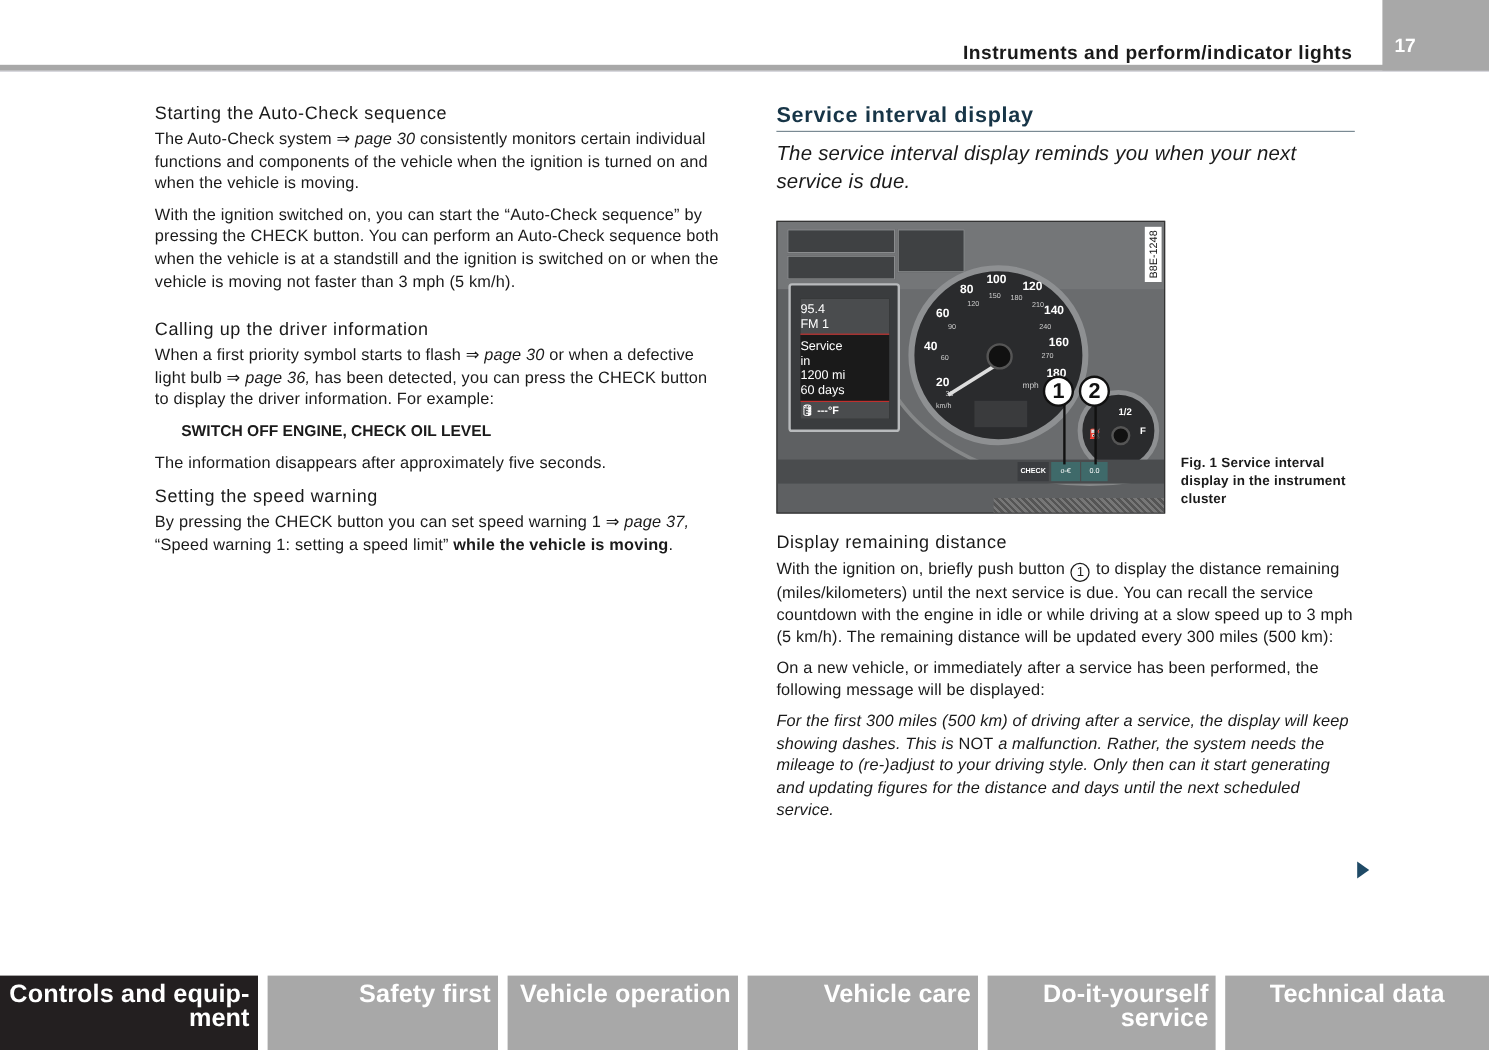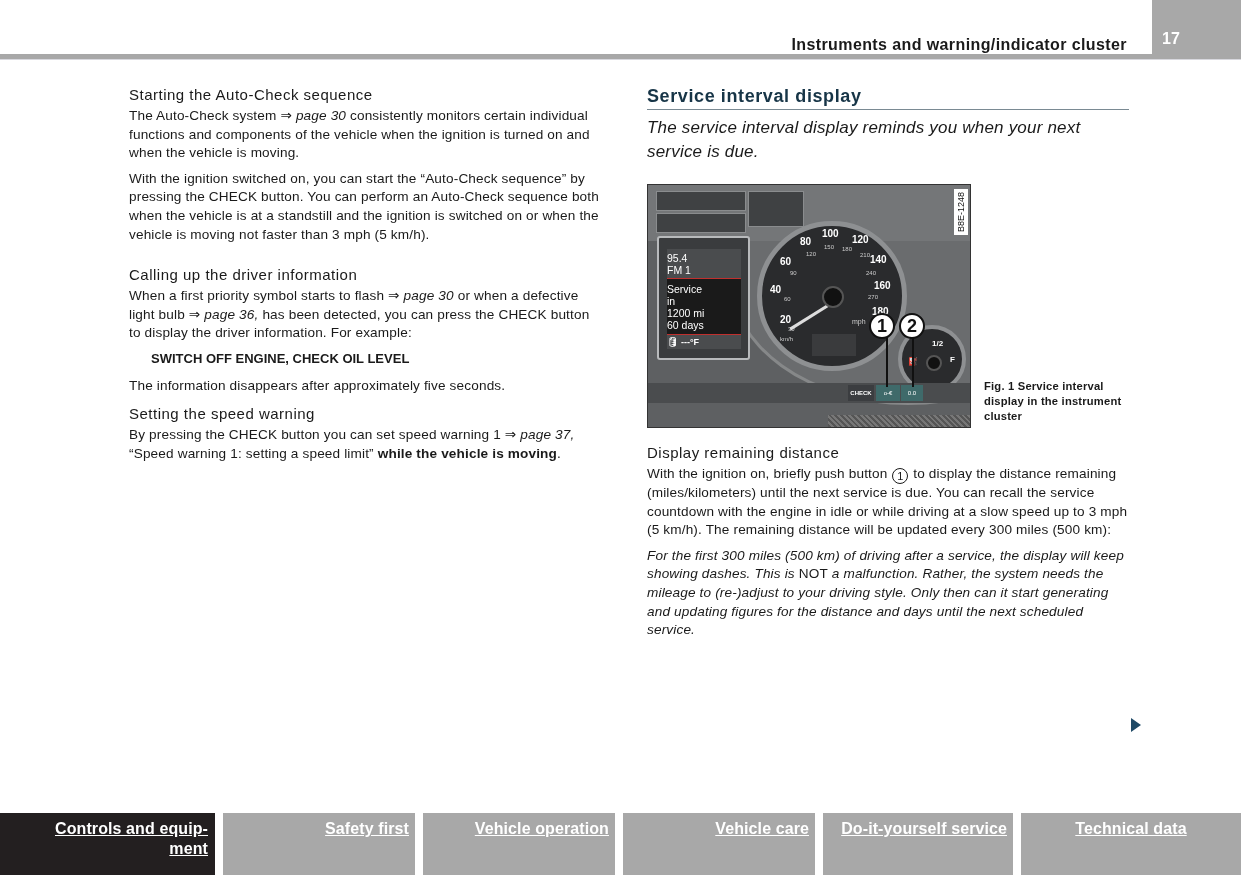--- a/index.html
+++ b/index.html
@@ -61,28 +61,28 @@
   .btn.b2 { left: 253px; width: 22px; background: #3f6a6a; }
   .grille { position: absolute; left: 180px; top: 230px; width: 144px; height: 14px; background: repeating-linear-gradient(45deg, #777 0 2px, #555 2px 4px); }
   .figcap { position: absolute; left: 337px; top: 195px; width: 145px; font-size: 11.2px; font-weight: bold; line-height: 15px; color: #1a1a1a; letter-spacing: 0.2px; }
 
   .circ { display: inline-block; width: 16px; height: 16px; border: 1.3px solid #1a1a1a; border-radius: 50%; font-size: 11px; text-align: center; line-height: 14px; vertical-align: -2px; margin: 0 1px; }
   .note { font-style: italic; position: relative; }
   .next-arrow { position: absolute; left: 1131px; top: 718px; width: 0; height: 0; border-top: 7px solid transparent; border-bottom: 7px solid transparent; border-left: 10px solid #1f4a66; }
 
   
   .footer { position: absolute; left: 0; top: 813px; width: 1241px; height: 62px; }
-  .ftab { position: absolute; top: 0; height: 62px; background: #a8a8a8; color: #fff; font-weight: bold; font-size: 16px; text-align: right; padding: 6px 6px 0 0; line-height: 20px; letter-spacing: 0.1px; text-decoration: underline; }
+  .ftab { position: absolute; top: 0; height: 62px; background: #a8a8a8; color: #fff; font-weight: bold; font-size: 21px; text-align: right; padding: 6px 6px 0 0; line-height: 20px; letter-spacing: 0.1px; }
   .ftab.active { background: #231f20; }
   .ftab.center { text-align: center; padding-right: 0; }
 </style>
 </head>
 <body>
 
-<div class="hdr-title">Instruments and warning/indicator cluster</div>
+<div class="hdr-title">Instruments and perform/indicator lights</div>
 <div class="page-tab">
   <span class="page-num">17</span>
 </div>
 <div class="hdr-bar"></div>
 <div class="hdr-bar2"></div>
 
 <div class="col col-left">
   <h3>Starting the Auto-Check sequence</h3>
   <p><span>The Auto-Check system </span><span>⇒</span> <span class="it">page 30</span><span> consistently monitors certain individual functions and components of the vehicle when the ignition is turned on and when the vehicle is moving.</span></p>
   <p>With the ignition switched on, you can start the “Auto-Check sequence” by pressing the CHECK button. You can perform an Auto-Check sequence both when the vehicle is at a standstill and the ignition is switched on or when the vehicle is moving not faster than 3 mph (5 km/h).</p>
@@ -167,20 +167,21 @@
       <div class="callout-line" style="left:238px;top:150px;height:52px"></div>
       <div class="callout-line" style="left:264px;top:150px;height:52px"></div>
       <div class="callout" style="left:221px;top:128px">1</div>
       <div class="callout" style="left:251px;top:128px">2</div>
     </div>
     <div class="figcap">Fig. 1  Service interval display in the instrument cluster</div>
   </div>
 
   <h3 style="margin-top:15px">Display remaining distance</h3>
   <p><span>With the ignition on, briefly push button </span><span class="circ">1</span><span> to display the distance remaining (miles/kilometers) until the next service is due. You can recall the service countdown with the engine in idle or while driving at a slow speed up to 3 mph (5 km/h). The remaining distance will be updated every 300 miles (500 km):</span></p>
+  <p>On a new vehicle, or immediately after a service has been performed, the following message will be displayed:</p>
   <p class="note"><span>For the first 300 miles (500 km) of driving after a service, the display will keep showing dashes. This is </span><span style="font-style:normal">NOT</span><span> a malfunction. Rather, the system needs the mileage to (re-)adjust to your driving style. Only then can it start generating and updating figures for the distance and days until the next scheduled service.</span></p>
 </div>
 
 <div class="next-arrow"></div>
 
 <div class="footer">
   <div class="ftab active" style="left:0;width:215px;padding-right:7px"><span>Controls and equip-<br>ment</span></div>
   <div class="ftab" style="left:223px;width:192px"><span>Safety first</span></div>
   <div class="ftab" style="left:423px;width:192px"><span>Vehicle operation</span></div>
   <div class="ftab" style="left:623px;width:192px"><span>Vehicle care</span></div>

